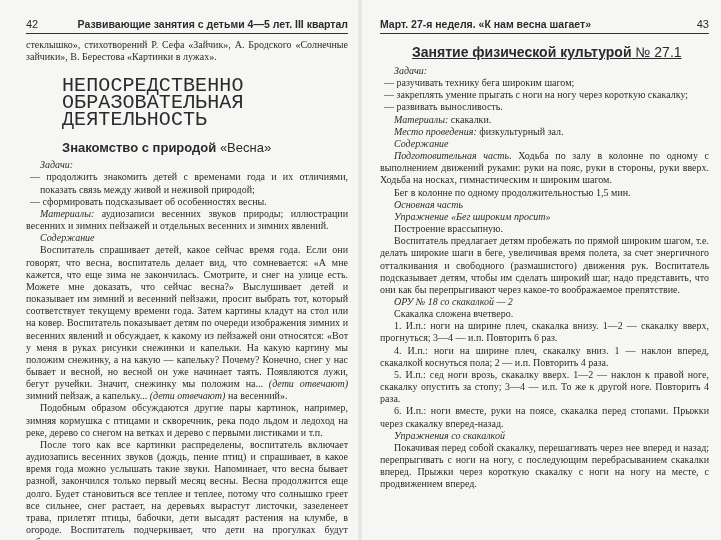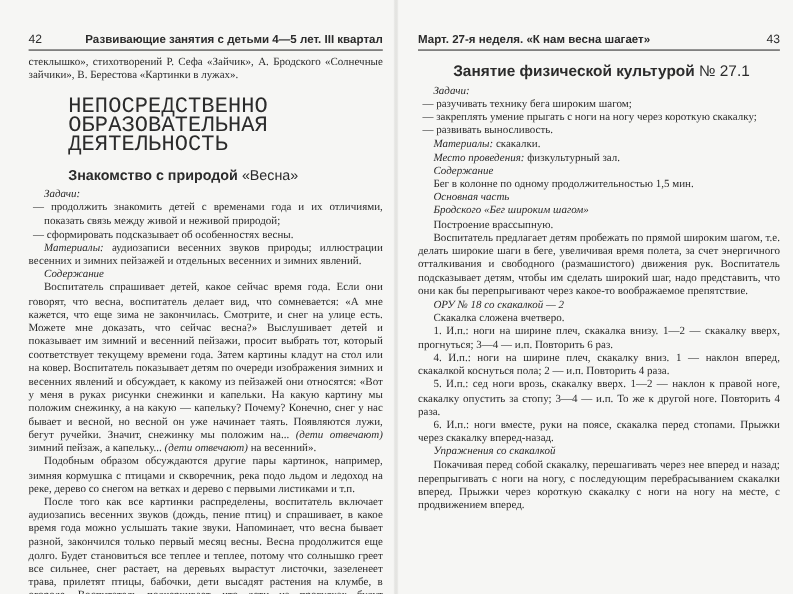--- a/index.html
+++ b/index.html
@@ -1,31 +1,31 @@
 <!DOCTYPE html>
 <html><head>
 <meta charset="utf-8">
 <style>
   html, body { margin:0; padding:0; }
   body { width:721px; height:540px; background:#f6f6f4; overflow:hidden; position:relative; font-family:"Liberation Serif", serif; color:#2b2b2b; }
-  .page { position:absolute; top:0; height:392px; box-sizing:border-box;margin-top:12px; }
+  .page { position:absolute; top:0; height:392px; box-sizing:border-box; }
   .left { left:0; width:360px; padding:14px 12px 0 26px; }
   .right { left:360px; width:361px; padding:14px 12px 0 20px; }
   .gutter { position:absolute; left:358px; top:0; width:4px; height:540px; background:linear-gradient(90deg,#ececea,#e2e2df,#ececea); }
   .runhead { display:flex; justify-content:space-between; align-items:baseline; font-family:"Liberation Sans", sans-serif; font-size:10.5px; padding-bottom:3px; border-bottom:1.5px solid #333; margin-top:4px; }
   .runhead .title { font-weight:bold; }
   .pnum { font-weight:normal; font-size:11px; }
   p { margin:0; font-size:10px; line-height:12.15px; text-align:justify; }
   .ind { text-indent:14px; }
   .dash { padding-left:14px; text-indent:-10px; }
   .it { font-style:italic; }
   .sec { font-family:Liberation Mono, monospace; font-size:20px; line-height:17px; margin:14px 0 0 36px; letter-spacing:0.1px; }
   .topic { font-family:"Liberation Sans", sans-serif; font-size:13px; margin:12px 0 4px 36px; }
   .topic b { font-weight:bold; }
-  .lesson { font-family:"Liberation Sans", sans-serif; font-size:14px; margin:10px 0 5px 32px; }
+  .lesson { font-family:"Liberation Sans", sans-serif; font-size:14px; margin:10px 0 5px 32px;text-decoration:underline; }
   .lesson b { font-weight:bold; }
 </style>
 </head>
 <body>
 
 <div class="gutter"></div>
 
 <div class="page left">
   <div class="runhead">
     <span class="pnum">42</span>
@@ -54,23 +54,24 @@
   </div>
   <div class="lesson"><b>Занятие физической культурой</b><span> № 27.1</span></div>
 
   <p class="ind it">Задачи:</p>
   <p class="dash">— разучивать технику бега широким шагом;</p>
   <p class="dash">— закреплять умение прыгать с ноги на ногу через короткую скакалку;</p>
   <p class="dash">— развивать выносливость.</p>
   <p class="ind"><span class="it">Материалы:</span><span> скакалки.</span></p>
   <p class="ind"><span class="it">Место проведения:</span><span> физкультурный зал.</span></p>
   <p class="ind it">Содержание</p>
+  <p class="ind"><span class="it">Подготовительная часть.</span><span> Ходьба по залу в колонне по одному с выполнением движений руками: руки на пояс, руки в стороны, руки вверх. Ходьба на носках, гимнастическим и широким шагом.</span></p>
   <p class="ind">Бег в колонне по одному продолжительностью 1,5 мин.</p>
   <p class="ind it">Основная часть</p>
-  <p class="ind it">Бродского «Бег широким шагом»</p>
+  <p class="ind it">Упражнение «Бег широким просит»</p>
   <p class="ind">Построение врассыпную.</p>
   <p class="ind">Воспитатель предлагает детям пробежать по прямой широким шагом, т.е. делать широкие шаги в беге, увеличивая время полета, за счет энергичного отталкивания и свободного (размашистого) движения рук. Воспитатель подсказывает детям, чтобы им сделать широкий шаг, надо представить, что они как бы перепрыгивают через какое-то воображаемое препятствие.</p>
   <p class="ind it">ОРУ № 18 со скакалкой — 2</p>
   <p class="ind">Скакалка сложена вчетверо.</p>
   <p class="ind">1. И.п.: ноги на ширине плеч, скакалка внизу. 1—2 — скакалку вверх, прогнуться; 3—4 — и.п. Повторить 6 раз.</p>
   <p class="ind">4. И.п.: ноги на ширине плеч, скакалку вниз. 1 — наклон вперед, скакалкой коснуться пола; 2 — и.п. Повторить 4 раза.</p>
   <p class="ind">5. И.п.: сед ноги врозь, скакалку вверх. 1—2 — наклон к правой ноге, скакалку опустить за стопу; 3—4 — и.п. То же к другой ноге. Повторить 4 раза.</p>
   <p class="ind">6. И.п.: ноги вместе, руки на поясе, скакалка перед стопами. Прыжки через скакалку вперед-назад.</p>
   <p class="ind it">Упражнения со скакалкой</p>
   <p class="ind">Покачивая перед собой скакалку, перешагивать через нее вперед и назад; перепрыгивать с ноги на ногу, с последующим перебрасыванием скакалки вперед. Прыжки через короткую скакалку с ноги на ногу на месте, с продвижением вперед.</p>

